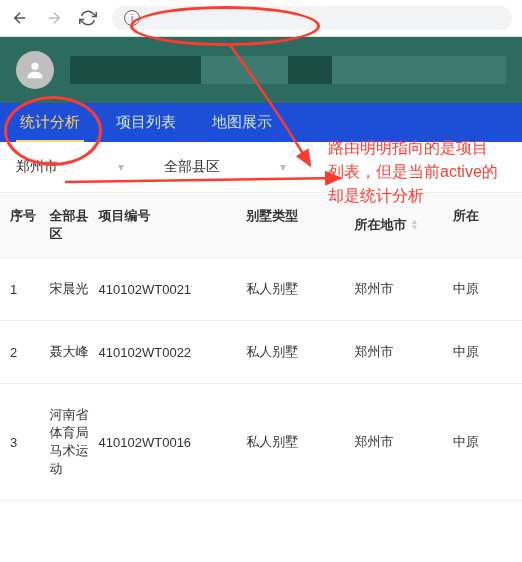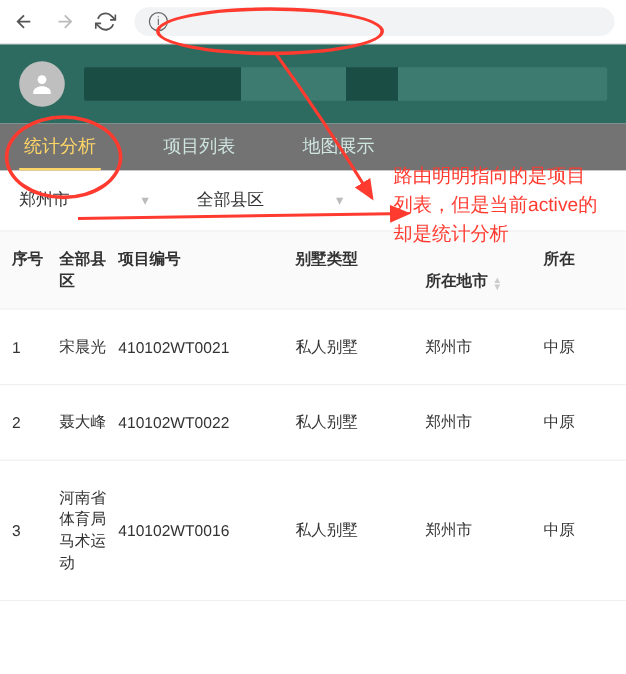--- a/index.html
+++ b/index.html
@@ -6,35 +6,35 @@
 body{background:#fff;width:522px;overflow:hidden}
 .browser-bar{display:flex;align-items:center;padding:6px 10px;gap:14px;border-bottom:1px solid #ddd;background:#fff}
 .nav-btn{width:20px;height:20px;display:flex;align-items:center;justify-content:center;color:#555}
 .nav-btn.disabled{color:#bbb}
 .url-box{flex:1;display:flex;align-items:center;gap:8px;background:#f1f3f4;border-radius:14px;padding:4px 12px;font-size:14px;color:#333}
 .info-icon{width:16px;height:16px;border:1.5px solid #666;border-radius:50%;display:flex;align-items:center;justify-content:center;font-size:10px;color:#666}
 .header{background:#2d6a5f;padding:14px 16px;display:flex;align-items:center;gap:16px}
 .avatar{width:38px;height:38px;border-radius:50%;background:#bfbfbf;display:flex;align-items:center;justify-content:center}
 .avatar svg{fill:#fff}
 .header-title{flex:1;height:28px;background:linear-gradient(90deg,#1a4d44 0%,#1a4d44 30%,#3d7a6f 30%,#3d7a6f 50%,#1a4d44 50%,#1a4d44 60%,#3d7a6f 60%);border-radius:2px}
-.tabs{background:#737373;display:flex;padding:0 16px;gap:48px}
+.tabs{background:#1d4ed8;display:flex;padding:0 16px;gap:28px}
 .tab{color:#cfe5e0;padding:10px 4px 8px;font-size:15px;cursor:pointer}
 .tab.active{color:#ffd666;border-bottom:2px solid #ffd666}
 .filters{display:flex;padding:16px;gap:40px;border-bottom:1px solid #eee;position:relative}
 .filter{display:flex;align-items:center;gap:60px;font-size:14px;color:#333;cursor:pointer}
 .chevron{color:#bbb;font-size:12px}
 .annotation{position:absolute;right:4px;top:-6px;color:#ff3b30;font-size:16px;line-height:1.5;width:190px}
 .table{width:100%}
 .thead{display:flex;background:#fafafa;padding:14px 10px;font-size:13px;font-weight:700;color:#333;border-bottom:1px solid #f0f0f0}
 .tbody .trow{display:flex;padding:22px 10px;font-size:13px;color:#333;border-bottom:1px solid #f0f0f0;align-items:center}
 .col-idx{width:40px}
 .col-name{width:50px}
 .col-code{width:150px}
 .col-type{width:110px}
-.col-city{width:100px;display:flex;align-items:flex-end;gap:4px}
+.col-city{width:100px;display:flex;align-items:center;gap:4px}
 .col-last{width:60px}
 .sort-icons{display:flex;flex-direction:column;line-height:6px;color:#ccc;font-size:8px}
 .circle-url{position:absolute;top:6px;left:130px;width:190px;height:40px;border:3px solid #ff3b30;border-radius:50%;pointer-events:none}
 .circle-tab{position:absolute;top:96px;left:4px;width:98px;height:70px;border:3px solid #ff3b30;border-radius:50%;pointer-events:none}
 svg.arrow-svg{position:absolute;pointer-events:none}
 </style>
 </head>
 <body>
 
 <div class="browser-bar">

